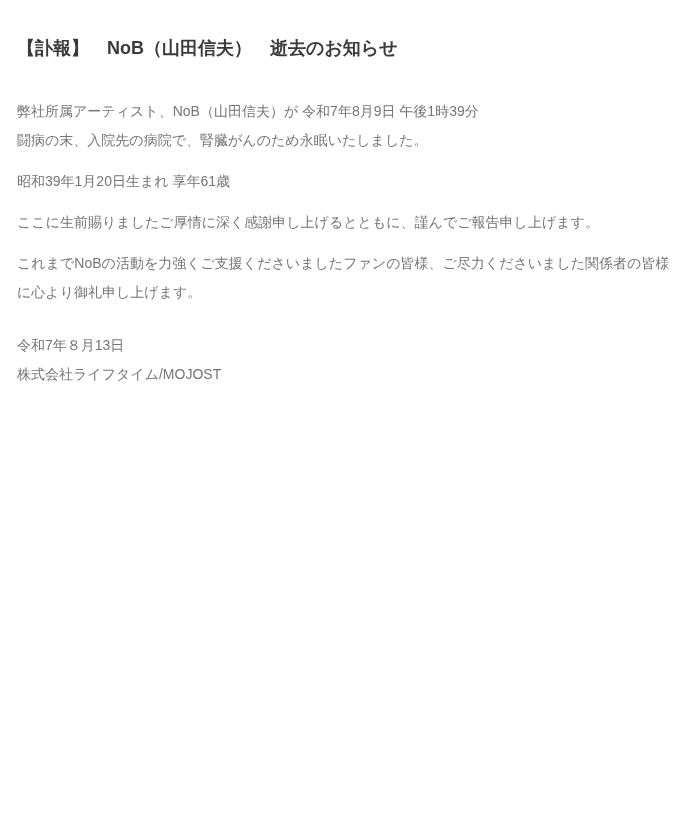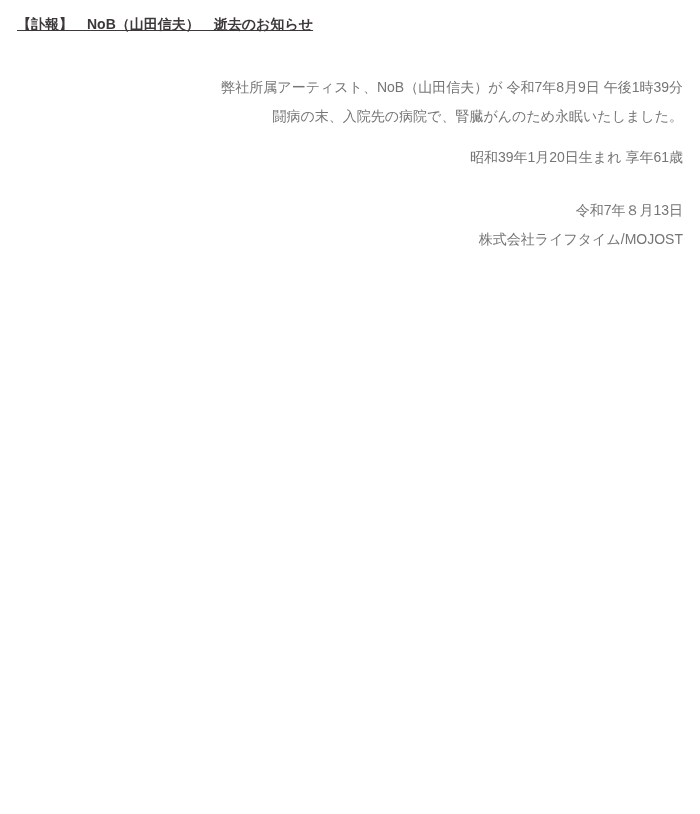--- a/index.html
+++ b/index.html
@@ -13,42 +13,42 @@
     overflow: hidden;
     font-family: "Liberation Sans", "DejaVu Sans", sans-serif;
   }
   .page {
     box-sizing: border-box;
     width: 700px;
     padding: 12px 17px 0 17px;
     background: #ffffff;
   }
   .doc-title {
-    font-size: 14px;
+    font-size: 18px;
     font-weight: 700;
     color: #3d3939;
     line-height: 25px;
-    margin: 0 0 36px 0;
-    text-decoration: underline;
+    margin: 24px 0 36px 0;
   }
   .para {
     font-size: 14px;
     color: #757575;
     line-height: 29px;
     margin: 0 0 12px 0;
     word-break: break-all;
-    text-align: right;
   }
   .para.gap-large {
     margin-top: 24px;
   }
 </style>
 </head>
 <body>
 
 <div class="page">
   <h1 class="doc-title">【訃報】　NoB（山田信夫）　逝去のお知らせ</h1>
   <div id="content">
       <p class="para">弊社所属アーティスト、NoB（山田信夫）が 令和7年8月9日 午後1時39分<br>闘病の末、入院先の病院で、腎臓がんのため永眠いたしました。</p>
       <p class="para">昭和39年1月20日生まれ 享年61歳</p>
+      <p class="para">ここに生前賜りましたご厚情に深く感謝申し上げるとともに、謹んでご報告申し上げます。</p>
+      <p class="para">これまでNoBの活動を力強くご支援くださいましたファンの皆様、ご尽力くださいました関係者の皆様に心より御礼申し上げます。</p>
       <p class="para gap-large">令和7年８月13日<br>株式会社ライフタイム/MOJOST</p>
     </div>
 </div>
 
 </body></html>

